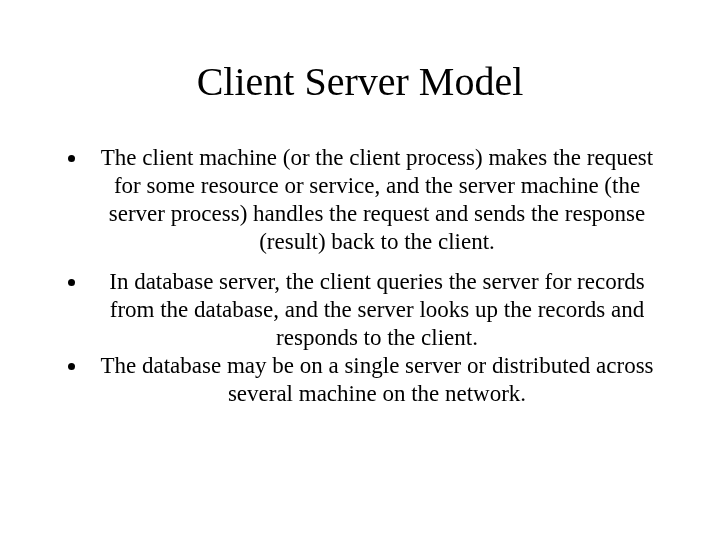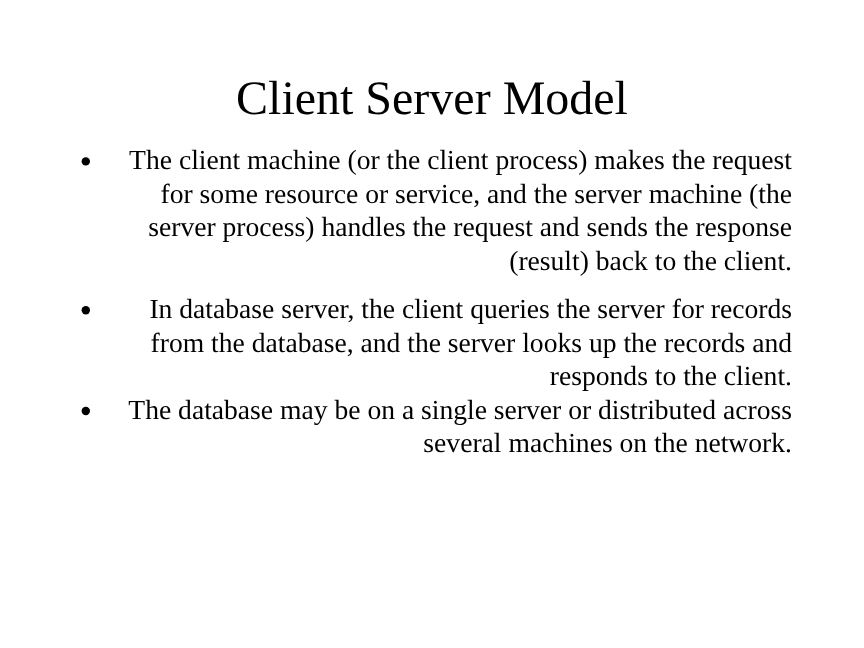--- a/index.html
+++ b/index.html
@@ -15,42 +15,42 @@
     width: 720px;
     height: 540px;
     box-sizing: border-box;
     padding: 40px 60px 40px 60px;
     position: relative;
   }
   .title {
     text-align: center;
     font-size: 40px;
     font-weight: normal;
-    margin: 20px 0 16px 0;
+    margin: 20px 0 40px 0;
     line-height: 1.1;
   }
   ul.body {
     list-style: disc;
     margin: 0;
     padding: 0 0 0 28px;
     font-size: 23px;
     line-height: 1.22;
   }
   ul.body li {
     margin-bottom: 0;
-    text-align: right;
+    text-align: center;
     padding-left: 6px;
   }
   ul.body li.gap {
     margin-top: 12px;
   }
 </style>
 </head>
 <body>
 
 <div class="slide">
   <h1 class="title">Client Server Model</h1>
   <ul class="body">
     <li>The client machine (or the client process) makes the request for some resource or service, and the server machine (the server process) handles the request and sends the response (result) back to the client.</li>
     <li class="gap">In database server, the client queries the server for records from the database, and the server looks up the records and responds to the client.</li>
-    <li>The database may be on a single server or distributed across several machines on the network.</li>
+    <li>The database may be on a single server or distributed across several machine on the network.</li>
   </ul>
 </div>
 
 </body></html>

